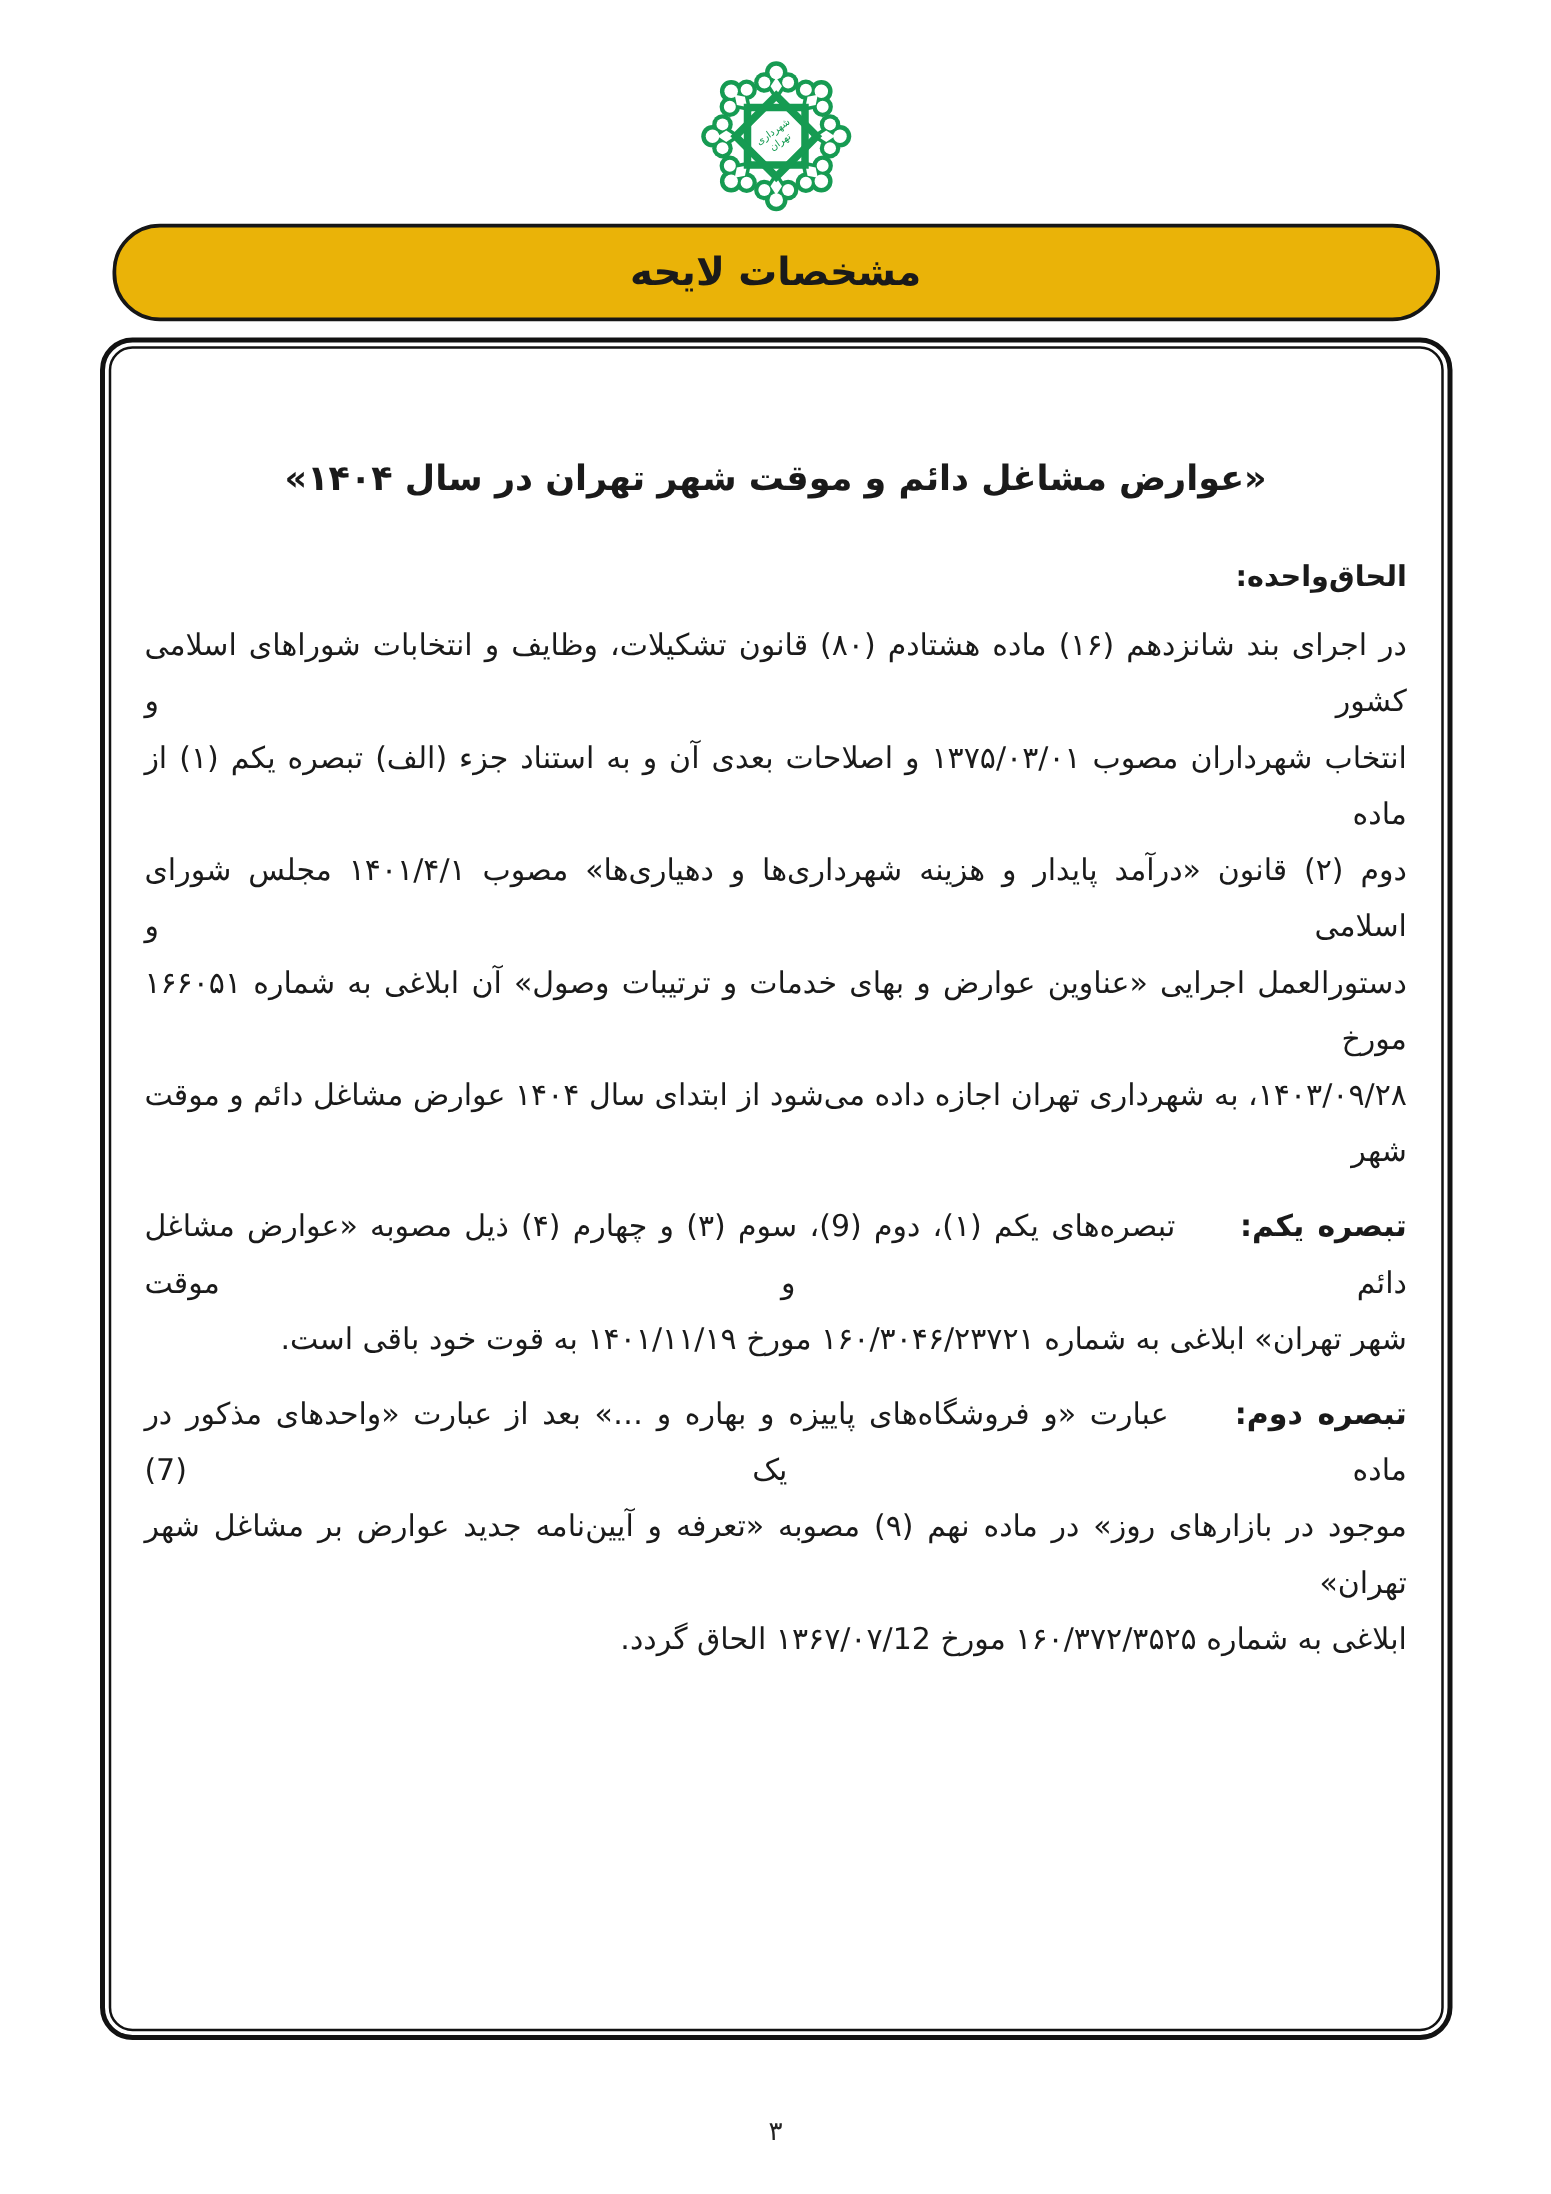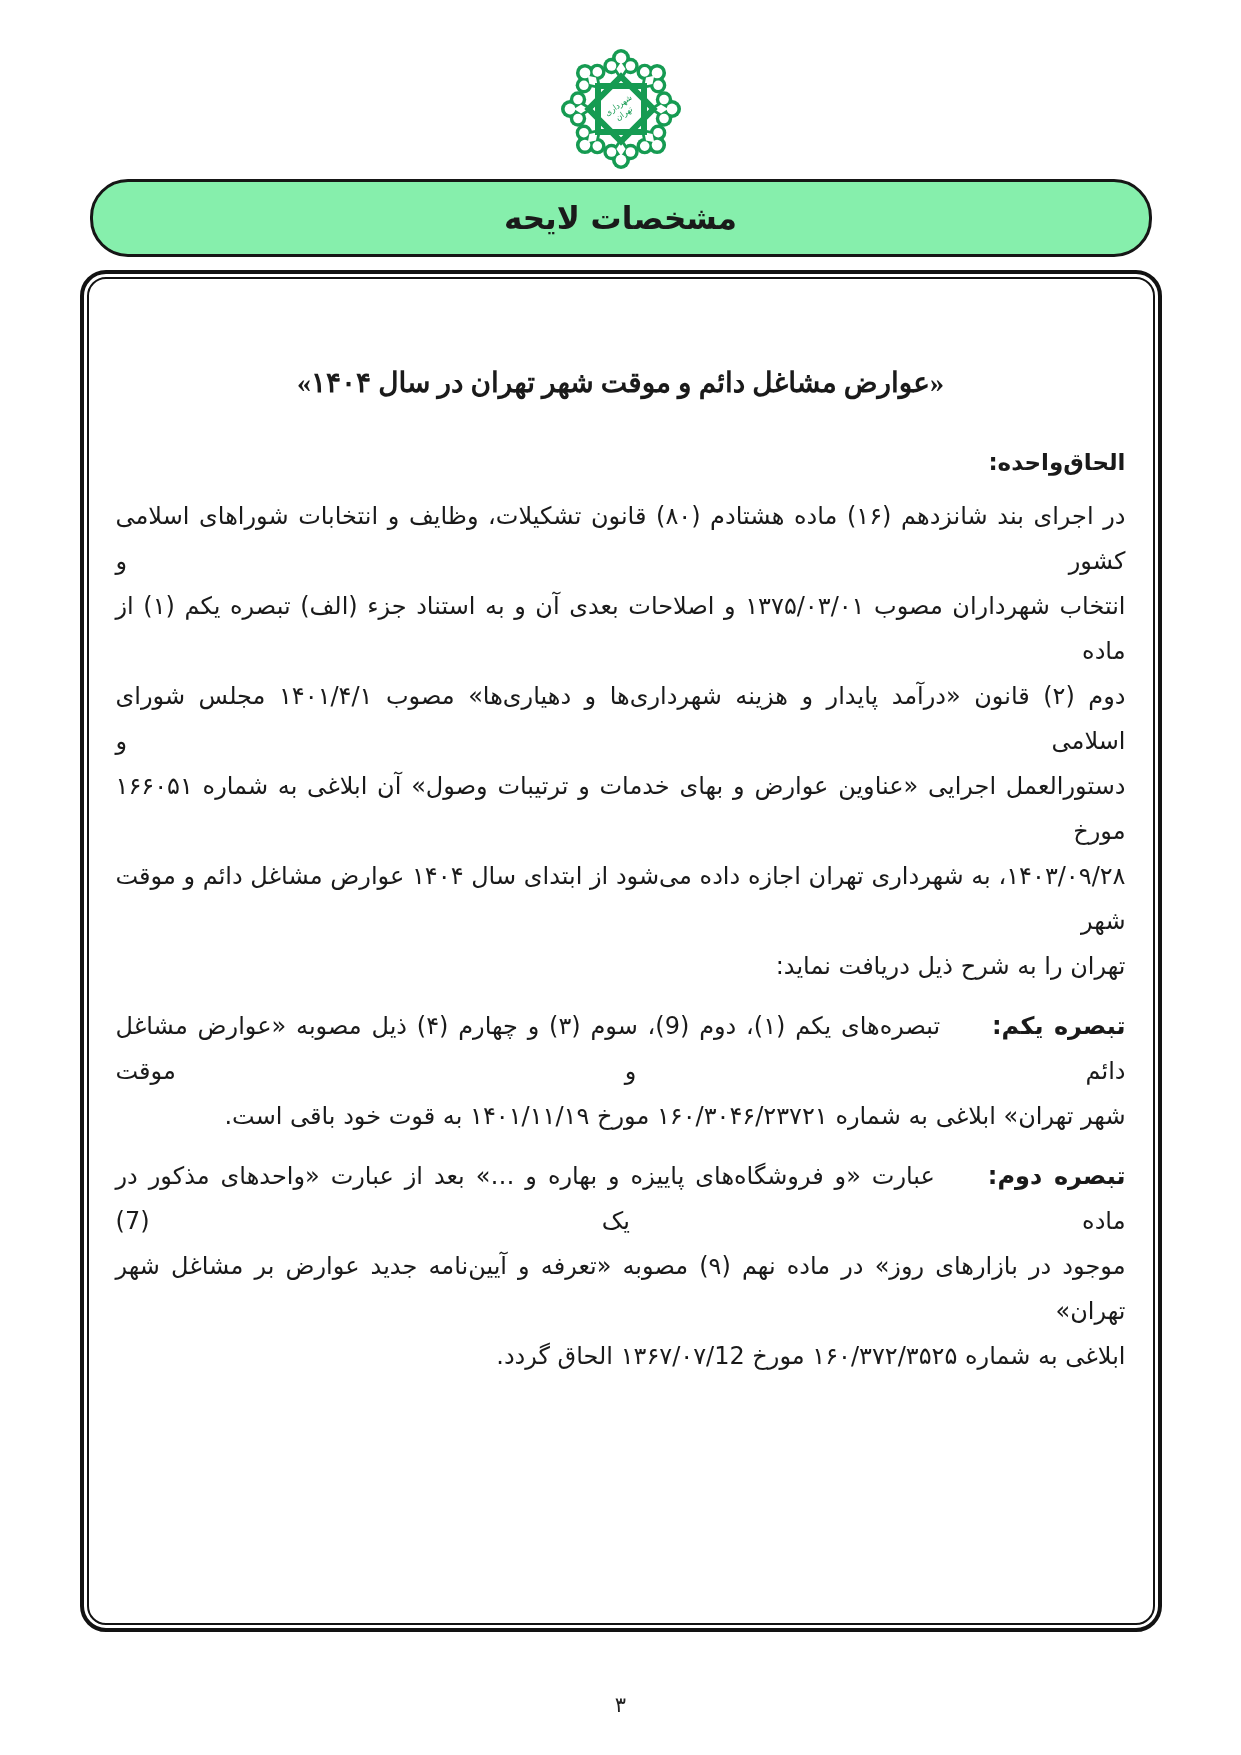--- a/index.html
+++ b/index.html
@@ -23,21 +23,21 @@
   }
   .header-box {
     width: 1062px;
     height: 78px;
     margin: 5px auto 0;
     border: 3px solid #161616;
     border-radius: 38px;
     display: flex;
     align-items: center;
     justify-content: center;
-    background: #86efac;
+    background: #eab308;
   }
   .header-title {
     direction: rtl;
     font-size: 31px;
     font-weight: bold;
     letter-spacing: 0.5px;
   }
   .main-outer {
     width: 1082px;
     height: 1362px;
@@ -55,21 +55,20 @@
     padding: 0 27px;
     direction: rtl;
     overflow: hidden;
   }
   .doc-title {
     margin-top: 84px;
     text-align: center;
     font-weight: bold;
     font-size: 28px;
     line-height: 40px;
-    font-family: Liberation Serif, serif;
   }
   .article-heading {
     margin-top: 42px;
     font-size: 23px;
     font-weight: bold;
     text-align: right;
     line-height: 34px;
   }
   .para {
     margin-top: 15px;
@@ -142,21 +141,20 @@
       <div class="doc-title">«عوارض مشاغل دائم و موقت شهر تهران در سال ۱۴۰۴»</div>
 
       <div class="article-heading">الحاق‌واحده:</div>
 
       <div class="para">
         <div class="line">در اجرای بند شانزدهم (۱۶) ماده هشتادم (۸۰) قانون تشکیلات، وظایف و انتخابات شوراهای اسلامی کشور و</div>
         <div class="line">انتخاب شهرداران مصوب ۱۳۷۵/۰۳/۰۱ و اصلاحات بعدی آن و به استناد جزء (الف) تبصره یکم (۱) از ماده</div>
         <div class="line">دوم (۲) قانون «درآمد پایدار و هزینه شهرداری‌ها و دهیاری‌ها» مصوب ۱۴۰۱/۴/۱ مجلس شورای اسلامی و</div>
         <div class="line">دستورالعمل اجرایی «عناوین عوارض و بهای خدمات و ترتیبات وصول» آن ابلاغی به شماره ۱۶۶۰۵۱ مورخ</div>
         <div class="line">۱۴۰۳/۰۹/۲۸، به شهرداری تهران اجازه داده می‌شود از ابتدای سال ۱۴۰۴ عوارض مشاغل دائم و موقت شهر</div>
-        <div class="line line-last">تهران را به شرح ذیل دریافت نماید:</div>
       </div>
 
       <div class="para">
         <div class="line">
           <span class="lead">تبصره یکم:</span>
           <span>تبصره‌های یکم (۱)، دوم (9)، سوم (۳) و چهارم (۴) ذیل مصوبه «عوارض مشاغل دائم و موقت</span>
         </div>
         <div class="line line-last">شهر تهران» ابلاغی به شماره ۱۶۰/۳۰۴۶/۲۳۷۲۱ مورخ ۱۴۰۱/۱۱/۱۹ به قوت خود باقی است.</div>
       </div>
 

